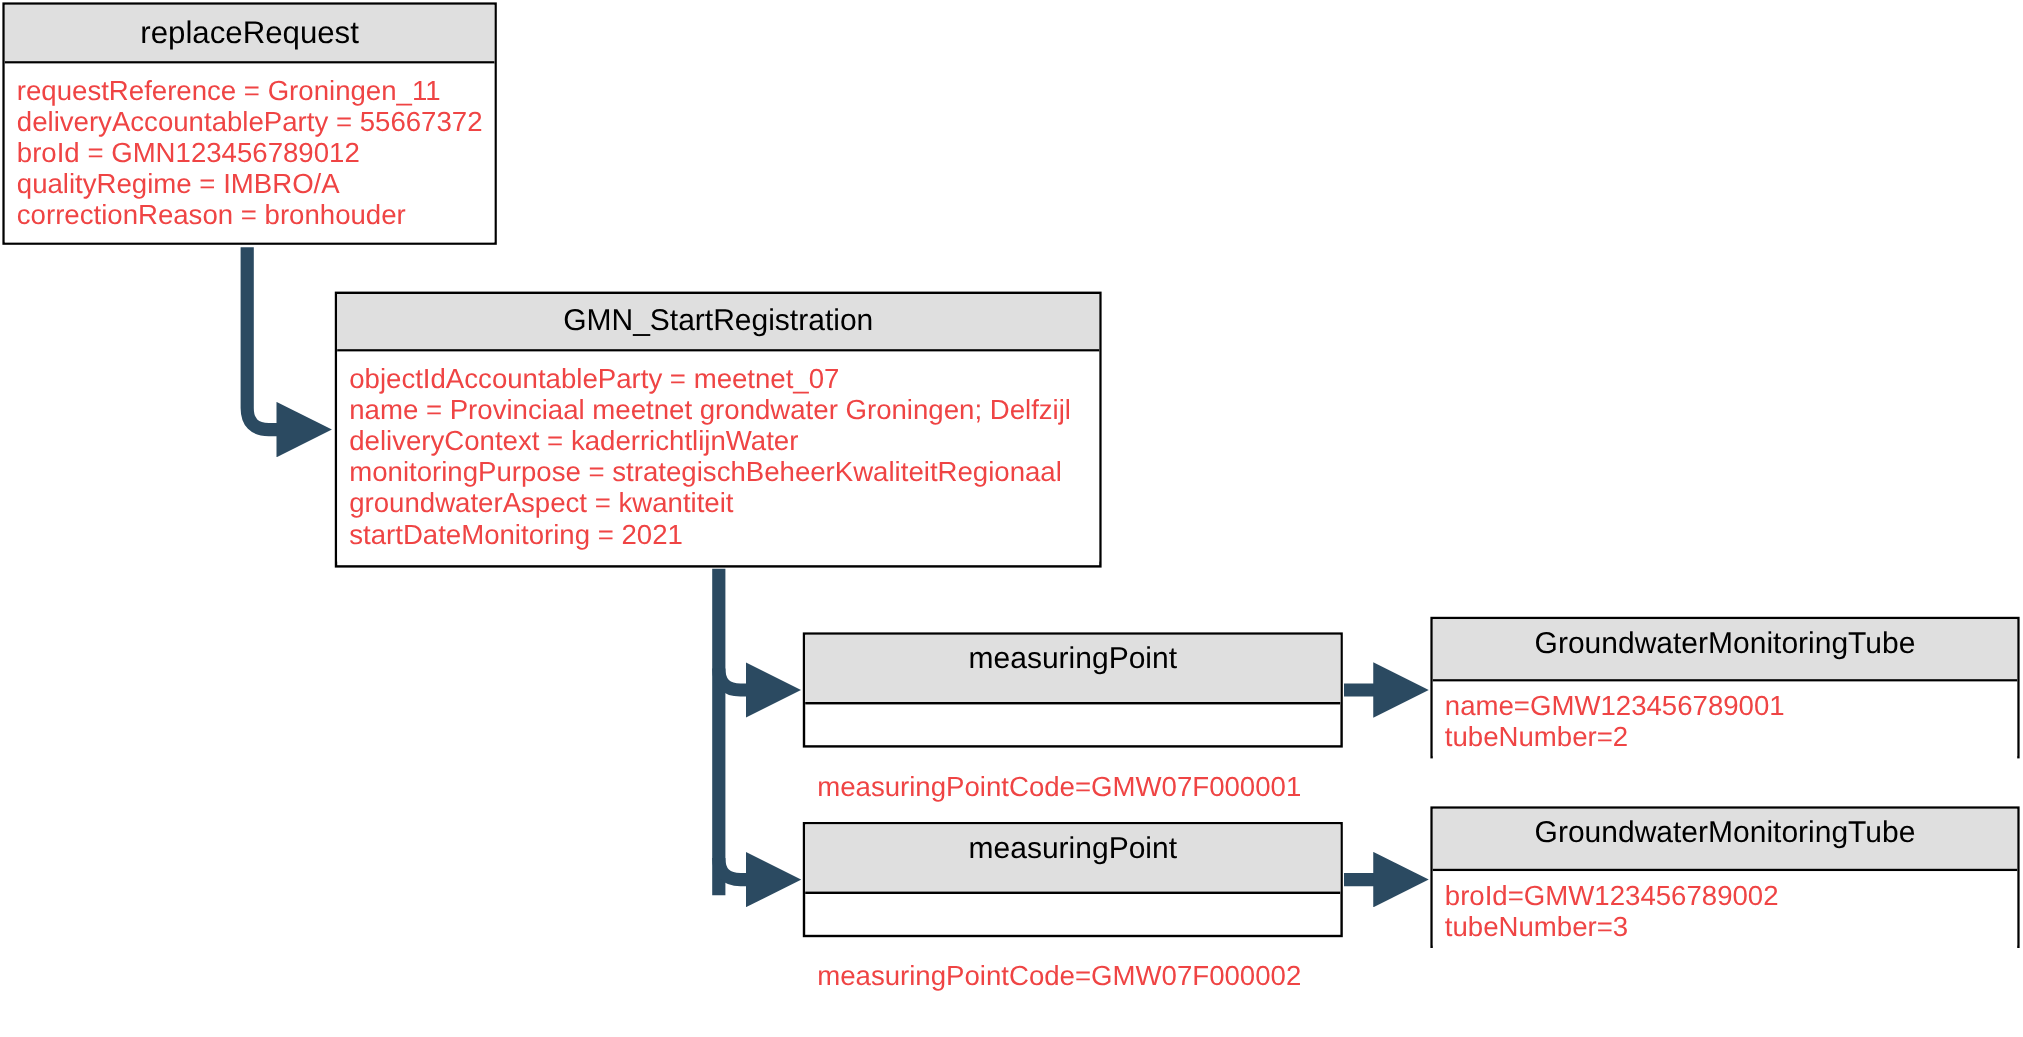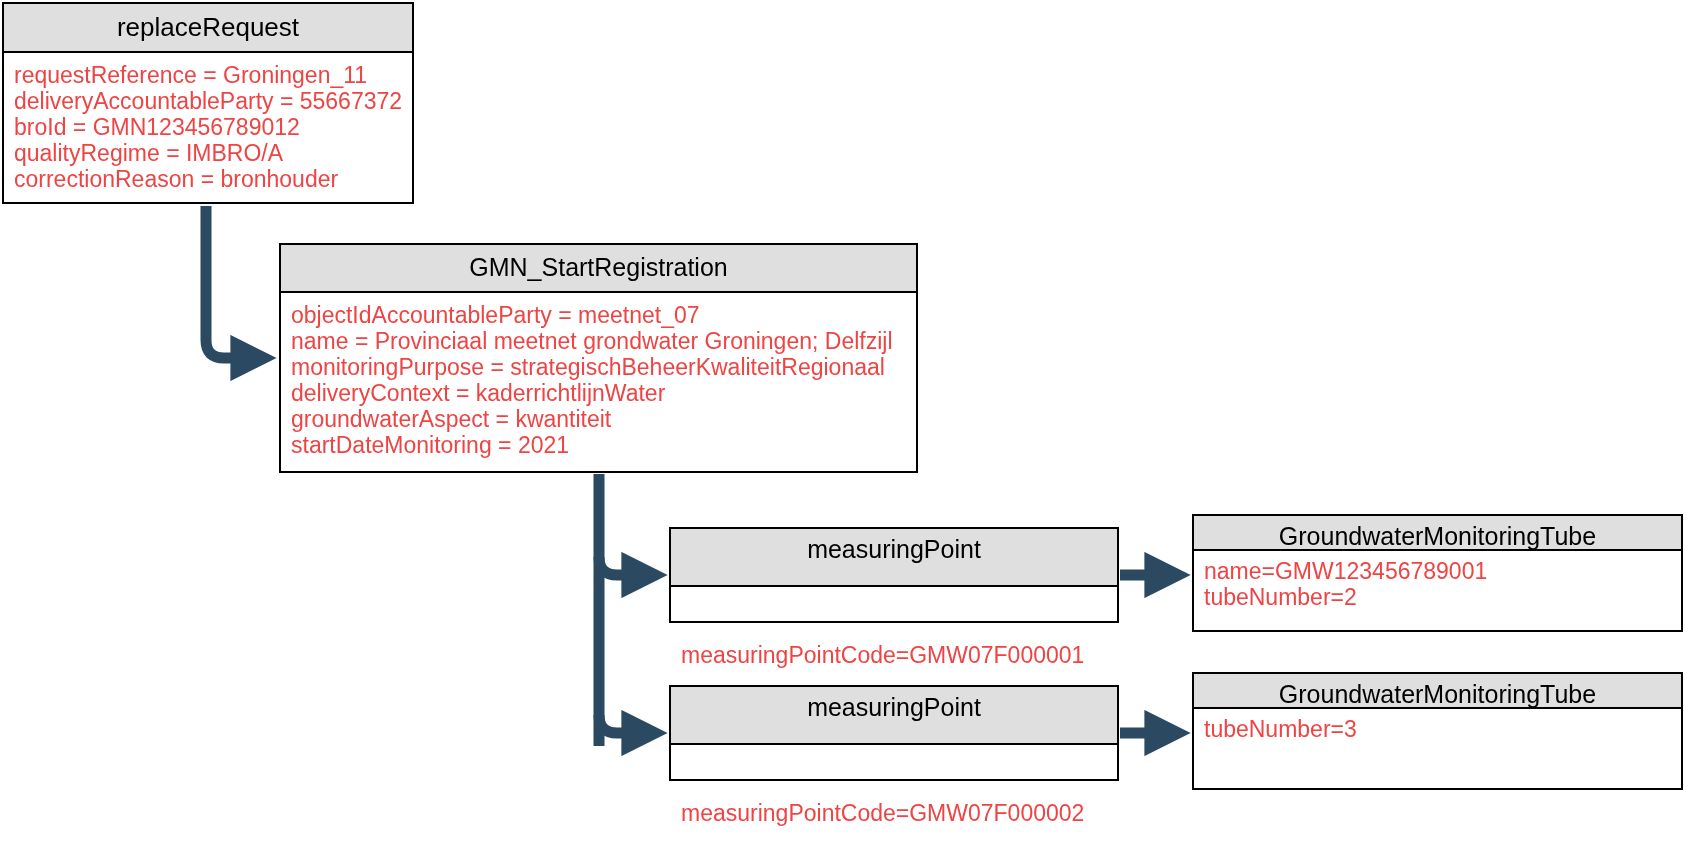--- a/index.html
+++ b/index.html
@@ -57,21 +57,21 @@
   
   #box-replace-request   { left: 2px;    top: 2px;   width: 412px; height: 202px; }
   #box-replace-request .uml-header { font-size: 26px; }
   #box-gmn-start         { left: 279px;  top: 243px; width: 639px; height: 230px; }
   #box-mp-1              { left: 669px;  top: 527px; width: 450px; height: 96px; }
   #box-mp-2              { left: 669px;  top: 685px; width: 450px; height: 96px; }
   #box-tube-1            { left: 1192px; top: 514px; width: 491px; height: 118px; }
   #box-tube-2            { left: 1192px; top: 672px; width: 491px; height: 118px; }
 
   #box-mp-1 .uml-header, #box-mp-2 .uml-header { padding: 8px 6px 23px 6px; font-size: 25px; }
-  #box-tube-1 .uml-header, #box-tube-2 .uml-header { padding: 8px 6px 0 6px; font-size: 25px; }
+  #box-tube-1 .uml-header, #box-tube-2 .uml-header { padding: 8px 6px 17px 6px; font-size: 25px; }
   #box-mp-1 .uml-body, #box-mp-2 .uml-body { padding: 8px 10px 8px 10px; margin-top: 47px; }
   #box-tube-1 .uml-body, #box-tube-2 .uml-body { padding: 7px 10px 8px 10px; }
 </style>
 </head>
 <body>
 
 <div id="canvas">
 
   <svg class="connectors" viewBox="0 0 1686 864" xmlns="http://www.w3.org/2000/svg">
     <defs>
@@ -102,22 +102,22 @@
       <div class="attr-line">qualityRegime = IMBRO/A</div>
       <div class="attr-line">correctionReason = bronhouder</div>
     </div>
   </div>
 
   <div class="uml-box" id="box-gmn-start">
     <div class="uml-header">GMN_StartRegistration</div>
     <div class="uml-body">
       <div class="attr-line">objectIdAccountableParty = meetnet_07</div>
       <div class="attr-line">name = Provinciaal meetnet grondwater Groningen; Delfzijl</div>
+      <div class="attr-line">deliveryContext = kaderrichtlijnWater</div>
       <div class="attr-line">monitoringPurpose = strategischBeheerKwaliteitRegionaal</div>
-      <div class="attr-line">deliveryContext = kaderrichtlijnWater</div>
       <div class="attr-line">groundwaterAspect = kwantiteit</div>
       <div class="attr-line">startDateMonitoring = 2021</div>
     </div>
   </div>
 
   <div class="uml-box" id="box-mp-1">
     <div class="uml-header">measuringPoint</div>
     <div class="uml-body">
       <div class="attr-line">measuringPointCode=GMW07F000001</div>
     </div>
@@ -134,17 +134,18 @@
     <div class="uml-header">GroundwaterMonitoringTube</div>
     <div class="uml-body">
       <div class="attr-line">name=GMW123456789001</div>
       <div class="attr-line">tubeNumber=2</div>
     </div>
   </div>
 
   <div class="uml-box" id="box-tube-2">
     <div class="uml-header">GroundwaterMonitoringTube</div>
     <div class="uml-body">
+      <div class="attr-line">broId=GMW123456789002</div>
       <div class="attr-line">tubeNumber=3</div>
     </div>
   </div>
 
 </div>
 
 </body></html>

